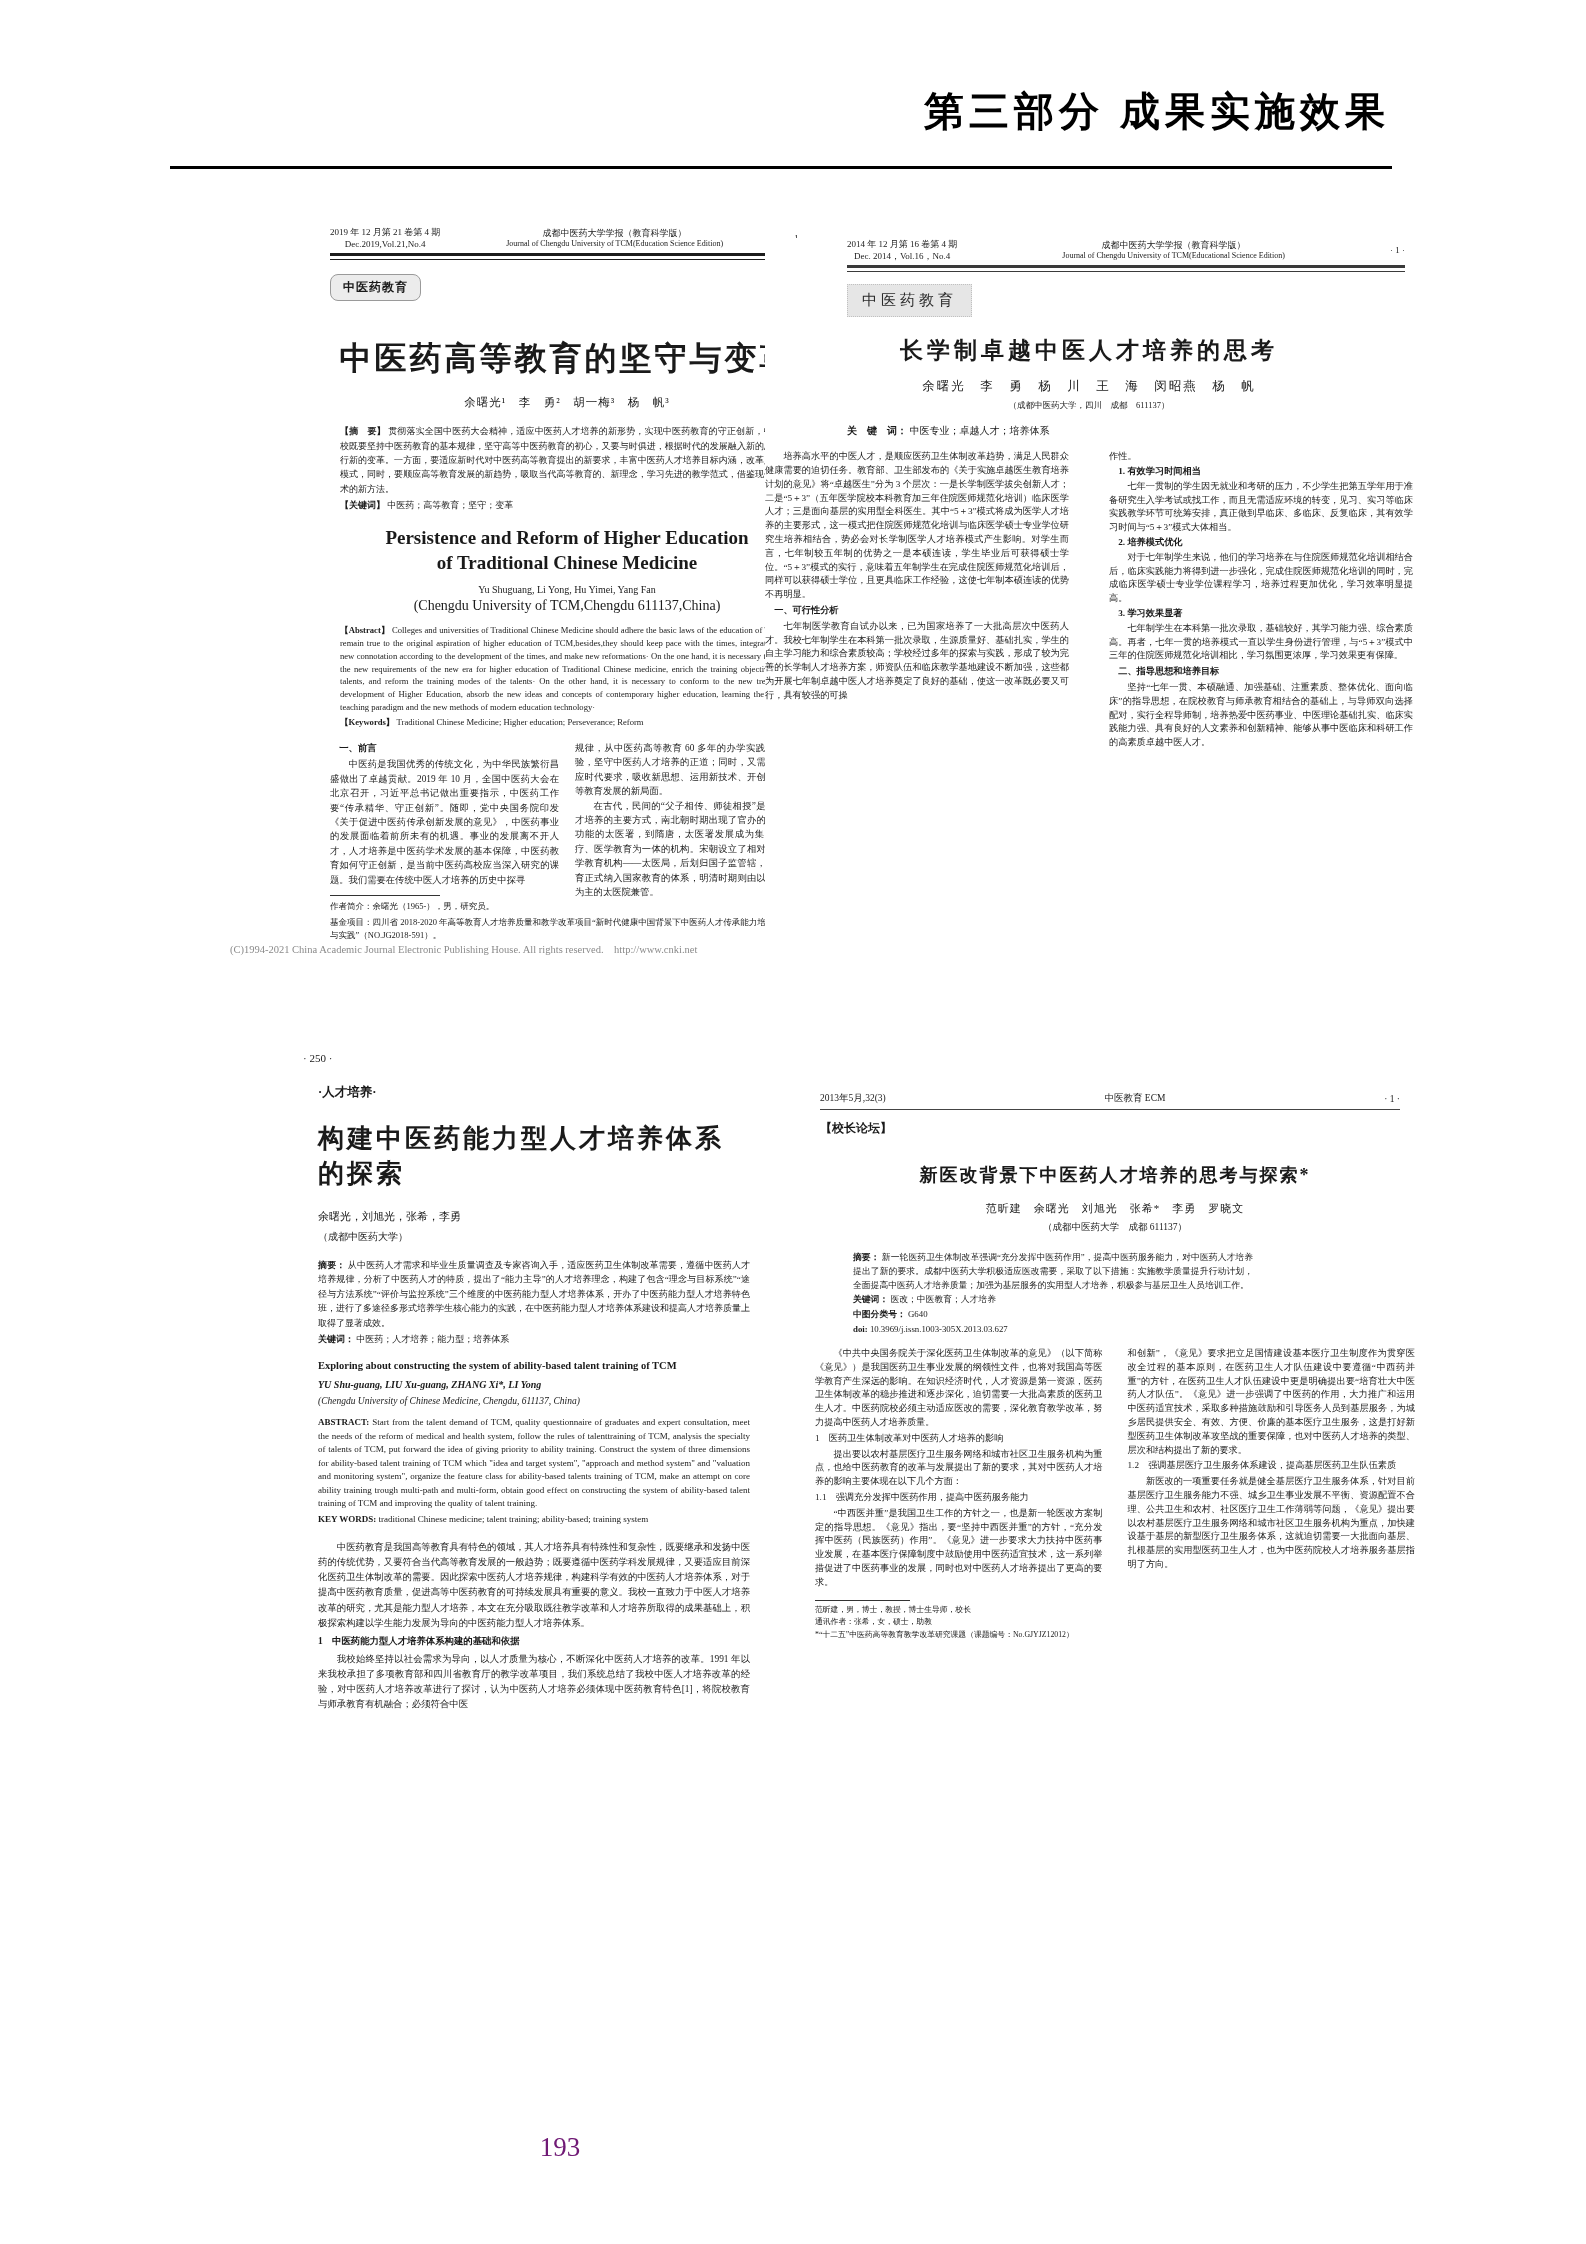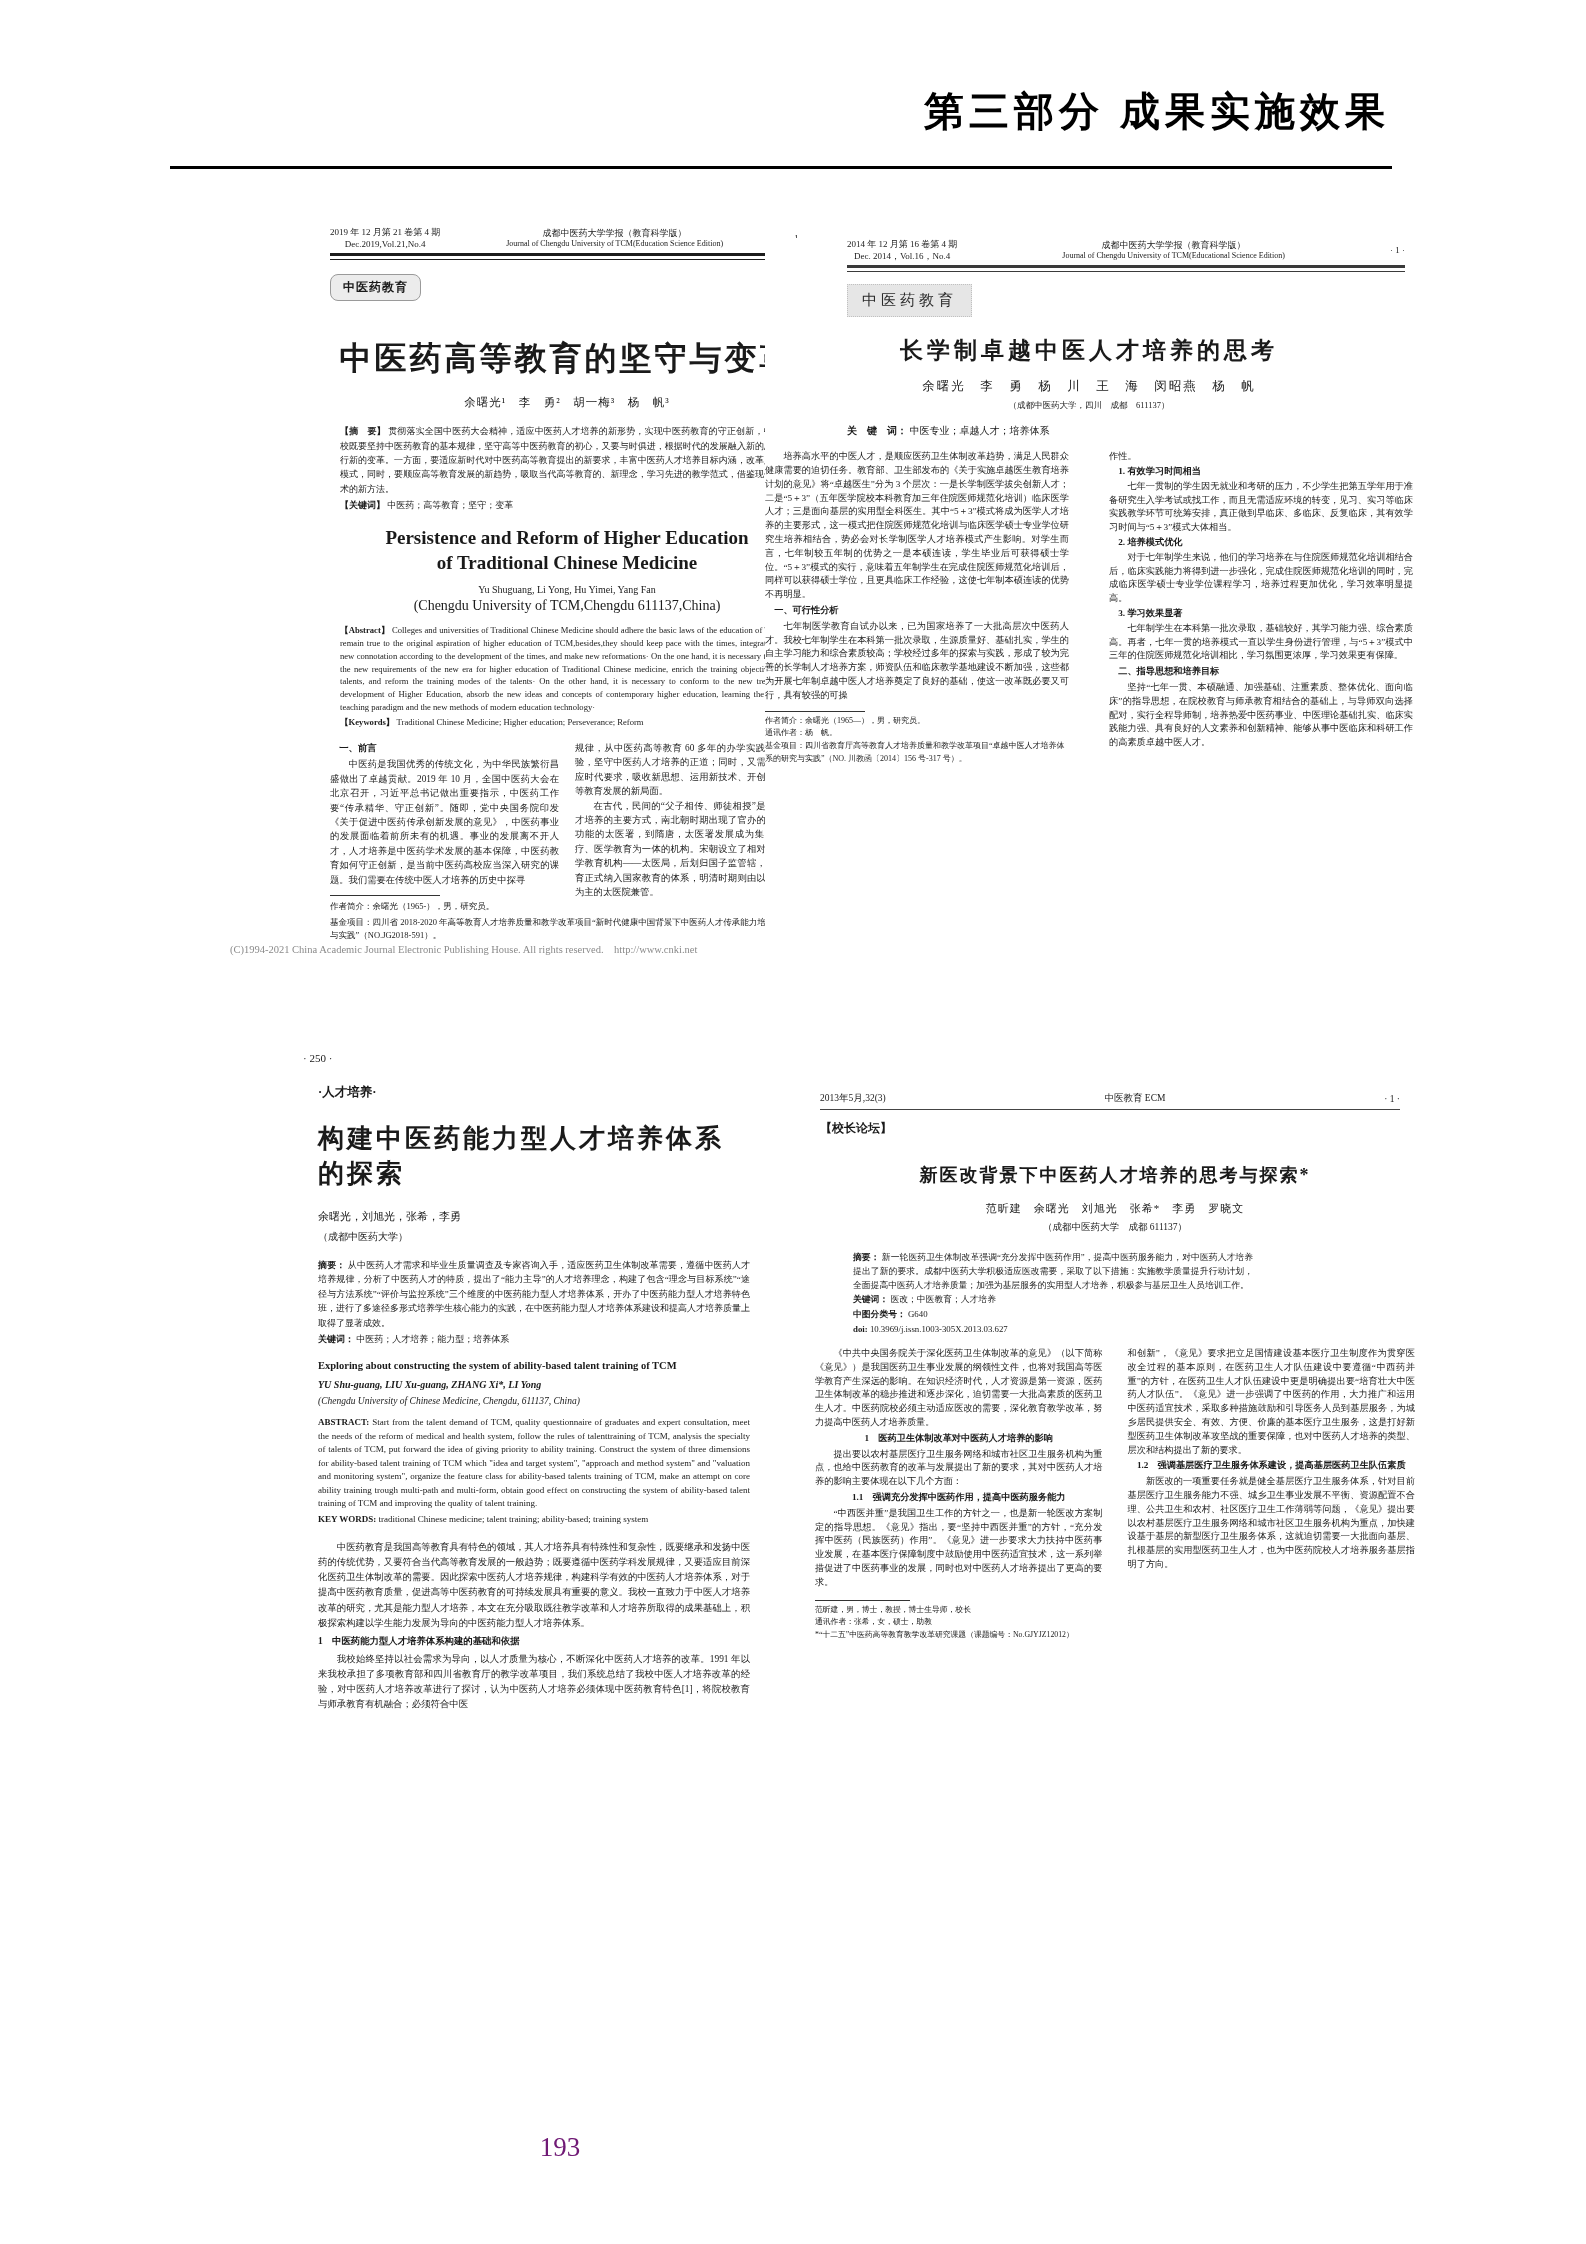--- a/index.html
+++ b/index.html
@@ -86,21 +86,21 @@
   .p4 { left:815px; top:1092px; width:600px; height:712px; }
   .p4 .jrow { font-size:9.5px; width:580px; margin-left:5px; }
   .p4-seclabel { font-size:12px; font-weight:bold; margin-top:10px; margin-left:5px; }
   .p4-title { font-size:18px; font-weight:bold; letter-spacing:2px; margin-top:26px; text-align:center; }
   .p4-authors { font-size:11px; margin-top:14px; text-align:center; letter-spacing:1px; }
   .p4-aff { font-size:9.5px; margin-top:5px; text-align:center; }
   .p4-absblock { margin-left:38px; width:400px; font-size:8.8px; line-height:1.6; margin-top:16px; }
   .p4-meta { margin-left:38px; font-size:8.8px; line-height:1.7; }
   .p4-cols { display:flex; gap:25px; margin-top:10px; font-size:9.2px; line-height:1.5; }
   .p4-cols .col { flex:1; }
-  .p4-h { font-weight:bold; margin:2px 8px;text-align:center; }
+  .p4-h { font-weight:normal; margin:2px 0; }
   .p4-foot { margin-top:10px; font-size:7.8px; line-height:1.6; }
   .p4-footrule { width:95px; border-top:1px solid #333; margin-bottom:3px; }
 </style>
 </head>
 <body>
 
 <div class="section-header">第三部分  成果实施效果</div>
 <div class="header-rule"></div>
 
 <div class="paper p1">
@@ -195,26 +195,20 @@
   <div class="p2-kw">
     <span class="bold">关　键　词：</span>
     <span>中医专业；卓越人才；培养体系</span>
   </div>
 
   <div class="p2-cols">
     <div class="col">
       <div class="just ind">培养高水平的中医人才，是顺应医药卫生体制改革趋势，满足人民群众健康需要的迫切任务。教育部、卫生部发布的《关于实施卓越医生教育培养计划的意见》将“卓越医生”分为 3 个层次：一是长学制医学拔尖创新人才；二是“5＋3”（五年医学院校本科教育加三年住院医师规范化培训）临床医学人才；三是面向基层的实用型全科医生。其中“5＋3”模式将成为医学人才培养的主要形式，这一模式把住院医师规范化培训与临床医学硕士专业学位研究生培养相结合，势必会对长学制医学人才培养模式产生影响。对学生而言，七年制较五年制的优势之一是本硕连读，学生毕业后可获得硕士学位。“5＋3”模式的实行，意味着五年制学生在完成住院医师规范化培训后，同样可以获得硕士学位，且更具临床工作经验，这使七年制本硕连读的优势不再明显。</div>
       <div class="p2-h">一、可行性分析</div>
       <div class="just ind">七年制医学教育自试办以来，已为国家培养了一大批高层次中医药人才。我校七年制学生在本科第一批次录取，生源质量好、基础扎实，学生的自主学习能力和综合素质较高；学校经过多年的探索与实践，形成了较为完善的长学制人才培养方案，师资队伍和临床教学基地建设不断加强，这些都为开展七年制卓越中医人才培养奠定了良好的基础，使这一改革既必要又可行，具有较强的可操</div>
-      <div class="p2-foot">
-        <div class="p2-footrule"></div>
-        <div>作者简介：余曙光（1965—），男，研究员。</div>
-        <div>通讯作者：杨　帆。</div>
-        <div>基金项目：四川省教育厅高等教育人才培养质量和教学改革项目“卓越中医人才培养体系的研究与实践”（NO. 川教函〔2014〕156 号-317 号）。</div>
-      </div>
     </div>
     <div class="col">
       <div class="just">作性。</div>
       <div class="p2-sh">1. 有效学习时间相当</div>
       <div class="just ind">七年一贯制的学生因无就业和考研的压力，不少学生把第五学年用于准备研究生入学考试或找工作，而且无需适应环境的转变，见习、实习等临床实践教学环节可统筹安排，真正做到早临床、多临床、反复临床，其有效学习时间与“5＋3”模式大体相当。</div>
       <div class="p2-sh">2. 培养模式优化</div>
       <div class="just ind">对于七年制学生来说，他们的学习培养在与住院医师规范化培训相结合后，临床实践能力将得到进一步强化，完成住院医师规范化培训的同时，完成临床医学硕士专业学位课程学习，培养过程更加优化，学习效率明显提高。</div>
       <div class="p2-sh">3. 学习效果显著</div>
       <div class="just ind">七年制学生在本科第一批次录取，基础较好，其学习能力强、综合素质高。再者，七年一贯的培养模式一直以学生身份进行管理，与“5＋3”模式中三年的住院医师规范化培训相比，学习氛围更浓厚，学习效果更有保障。</div>
       <div class="p2-h">二、指导思想和培养目标</div>

